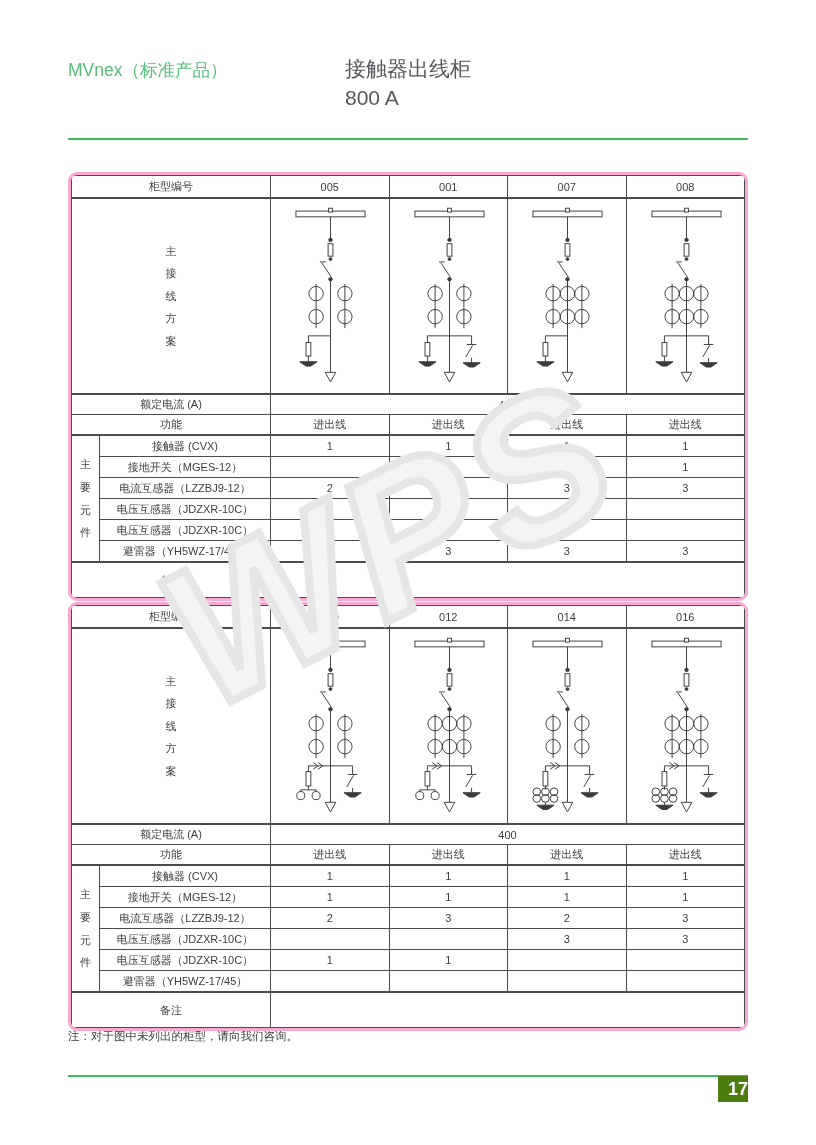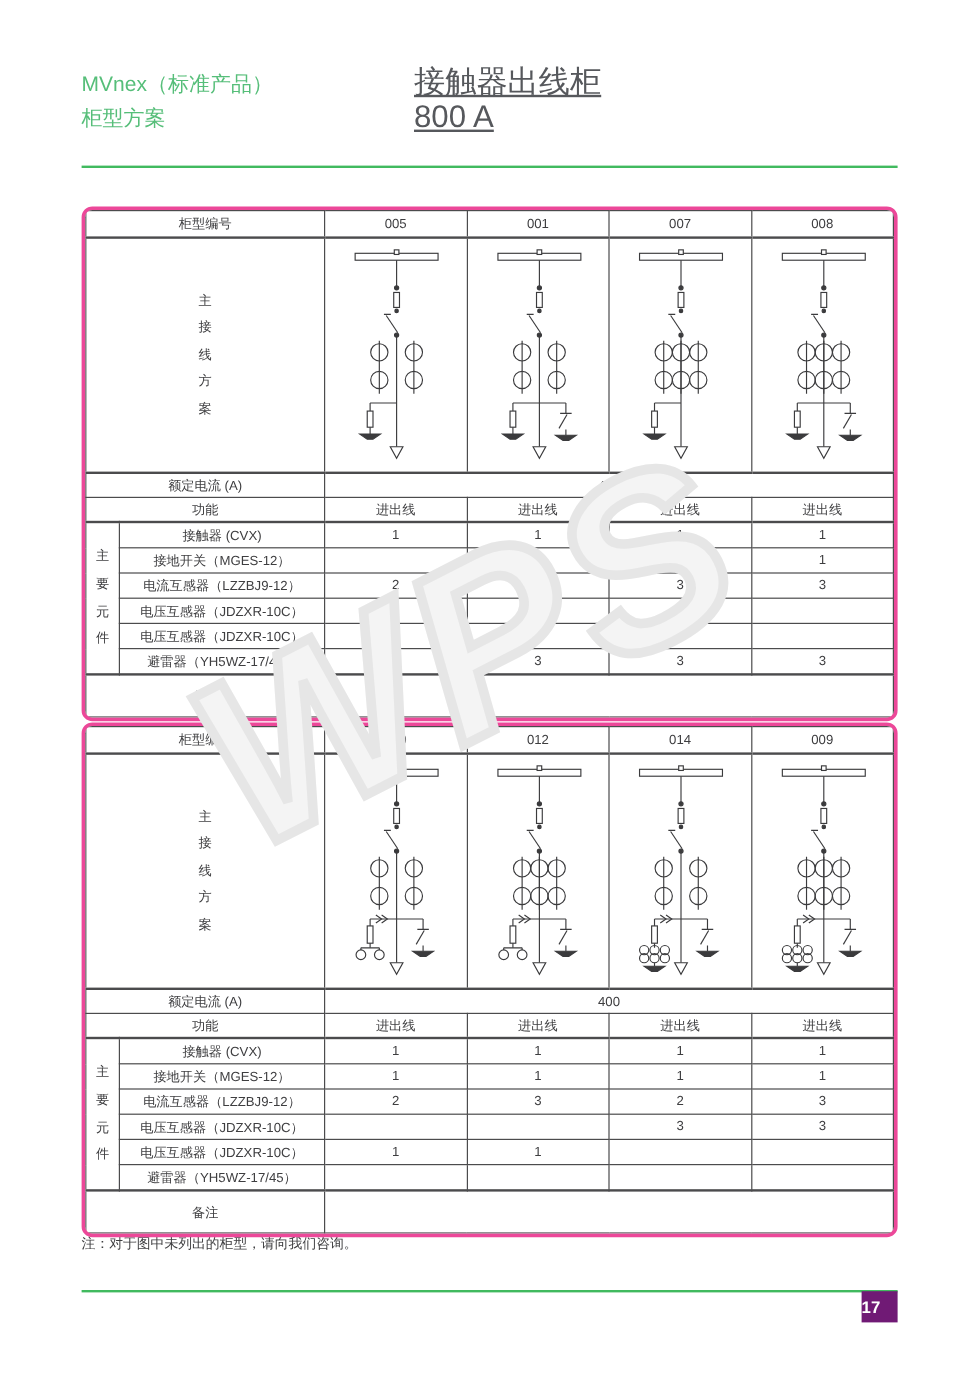--- a/index.html
+++ b/index.html
@@ -1,51 +1,50 @@
 <!DOCTYPE html>
 <html><head>
 <meta charset="utf-8">
 <style>
   html,body{margin:0;padding:0;background:#fff;}
   .page{position:relative;width:816px;height:1145px;background:#fff;overflow:hidden;
         font-family:"Liberation Sans","DejaVu Sans",sans-serif;}
   .brand{position:absolute;left:68px;top:56px;font-size:17.5px;line-height:28px;color:#56BE79;}
-  .doc-title{position:absolute;left:345px;top:54px;font-size:26px;line-height:29px;color:#56585C;text-decoration:underline;}
+  .doc-title{position:absolute;left:345px;top:54px;font-size:21px;line-height:29px;color:#56585C;}
   .rule{position:absolute;left:68px;width:680px;height:2px;background:#41BA5F;}
   #rule-top{top:138px;}
   #rule-bottom{top:1075px;}
   .footnote{position:absolute;left:68px;top:1029px;font-size:11.5px;color:#3E3E40;}
-  .pagenum{position:absolute;left:718px;top:1076px;width:30px;height:26px;background:#701a75;
-           color:#fff;font-size:14px;font-weight:bold;line-height:26px;text-align:left;}
+  .pagenum{position:absolute;left:718px;top:1076px;width:30px;height:26px;background:#4d7c0f;
+           color:#fff;font-size:18px;font-weight:bold;line-height:26px;text-align:right;}
   .watermark{position:absolute;left:30px;top:428px;width:720px;text-align:center;
              font-size:200px;font-weight:bold;font-style:italic;letter-spacing:6px;
              color:#f4f4f4;-webkit-text-stroke:8px #e6e6e6;
              transform:rotate(-27deg);transform-origin:50% 50%;z-index:6;pointer-events:none;}
   #tables{position:absolute;left:68px;top:0;width:680px;z-index:1;}
-  .tbl-wrap{position:absolute;left:0;width:674px;border:3px solid #ec4899;border-radius:9px;
+  .tbl-wrap{position:absolute;left:0;width:674px;border:3px solid #f9a8d4;border-radius:9px;
             overflow:hidden;background:#fff;}
   .tbl{border-collapse:collapse;width:100%;table-layout:fixed;}
   .tbl td{border:1px solid #4B4B4D;font-size:11px;color:#3E3E40;text-align:center;
           padding:0;height:20px;overflow:hidden;}
   .tbl tr.rh td{height:21px;}
   .tbl tr.rd td{height:194px;}
   .tbl tr.rs td{height:19px;}
   .tbl tr.sec td{border-bottom-width:2px;}
   .tbl tr.rr td{height:34px;border-top-width:2px;}
   .vlab{line-height:2.05;font-size:12px;}
   .diag svg{display:block;margin:0 auto;}
 </style>
 </head>
 <body>
 
 <div class="page">
 
   <div class="brand">
     <div>MVnex（标准产品）</div>
-    <div>柜型方案</div>
   </div>
 
   <div class="doc-title">
     <div>接触器出线柜</div>
     <div>800 A</div>
   </div>
 
   <div class="rule" id="rule-top"></div>
 
   <div id="tables">
@@ -260,21 +259,21 @@
             <col>
             <col>
             <col>
           </colgroup>
           <tbody>
             <tr class="rh sec">
               <td colspan="2">柜型编号</td>
               <td>010</td>
               <td>012</td>
               <td>014</td>
-              <td>009</td>
+              <td>016</td>
             </tr>
             <tr class="rd sec">
               <td colspan="2" class="vlab">主<br>接<br>线<br>方<br>案</td>
               <td class="diag">
                 <svg width="119" height="191" viewBox="0 0 124 194" stroke="#3B3B3D" stroke-width="1" fill="none">
                   <rect x="26" y="8" width="72" height="6" fill="#fff"></rect>
                   <rect x="60" y="5" width="4" height="4" fill="#fff"></rect>
                   <line x1="62" y1="14" x2="62" y2="37"></line>
                   <circle cx="62" cy="38" r="1.8" fill="#3B3B3D"></circle>
                   <rect x="59.5" y="42" width="5" height="13" fill="#fff"></rect>

